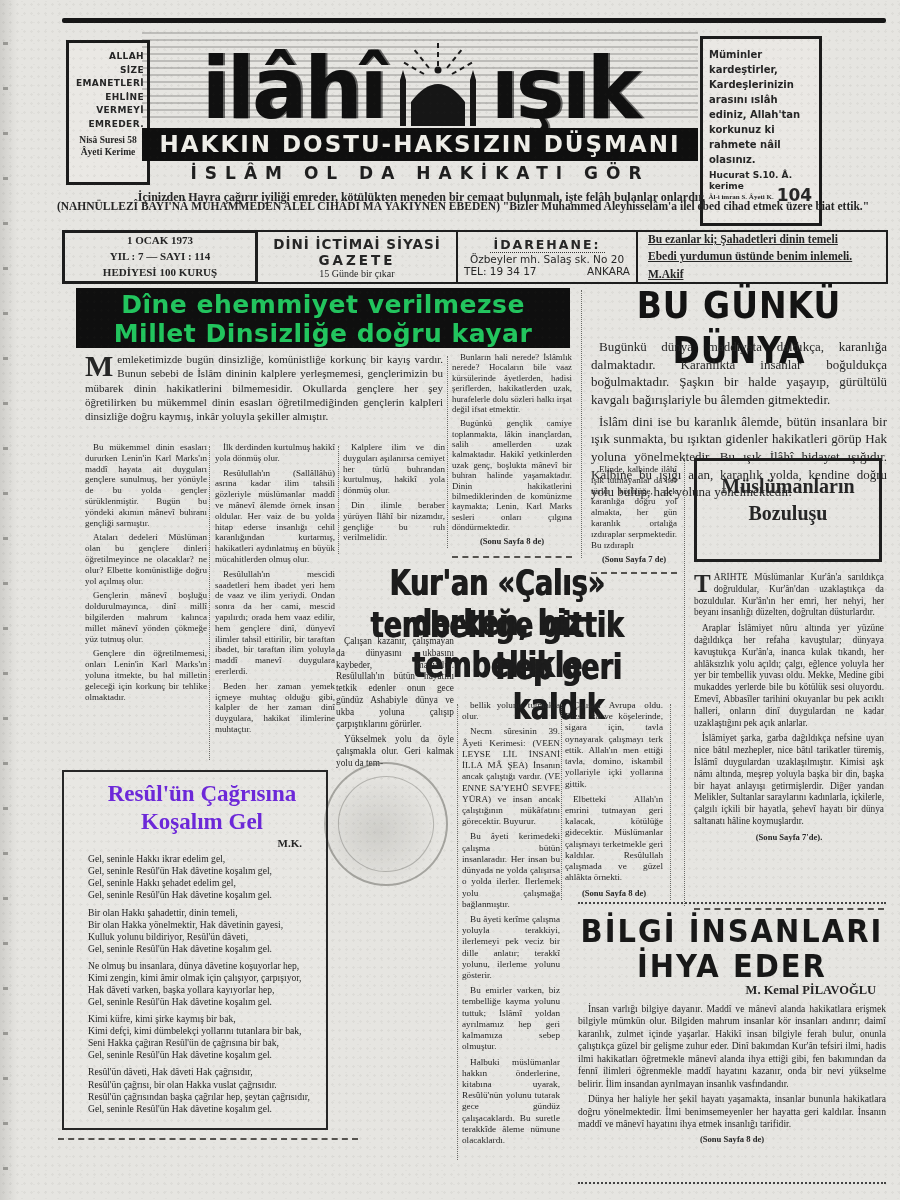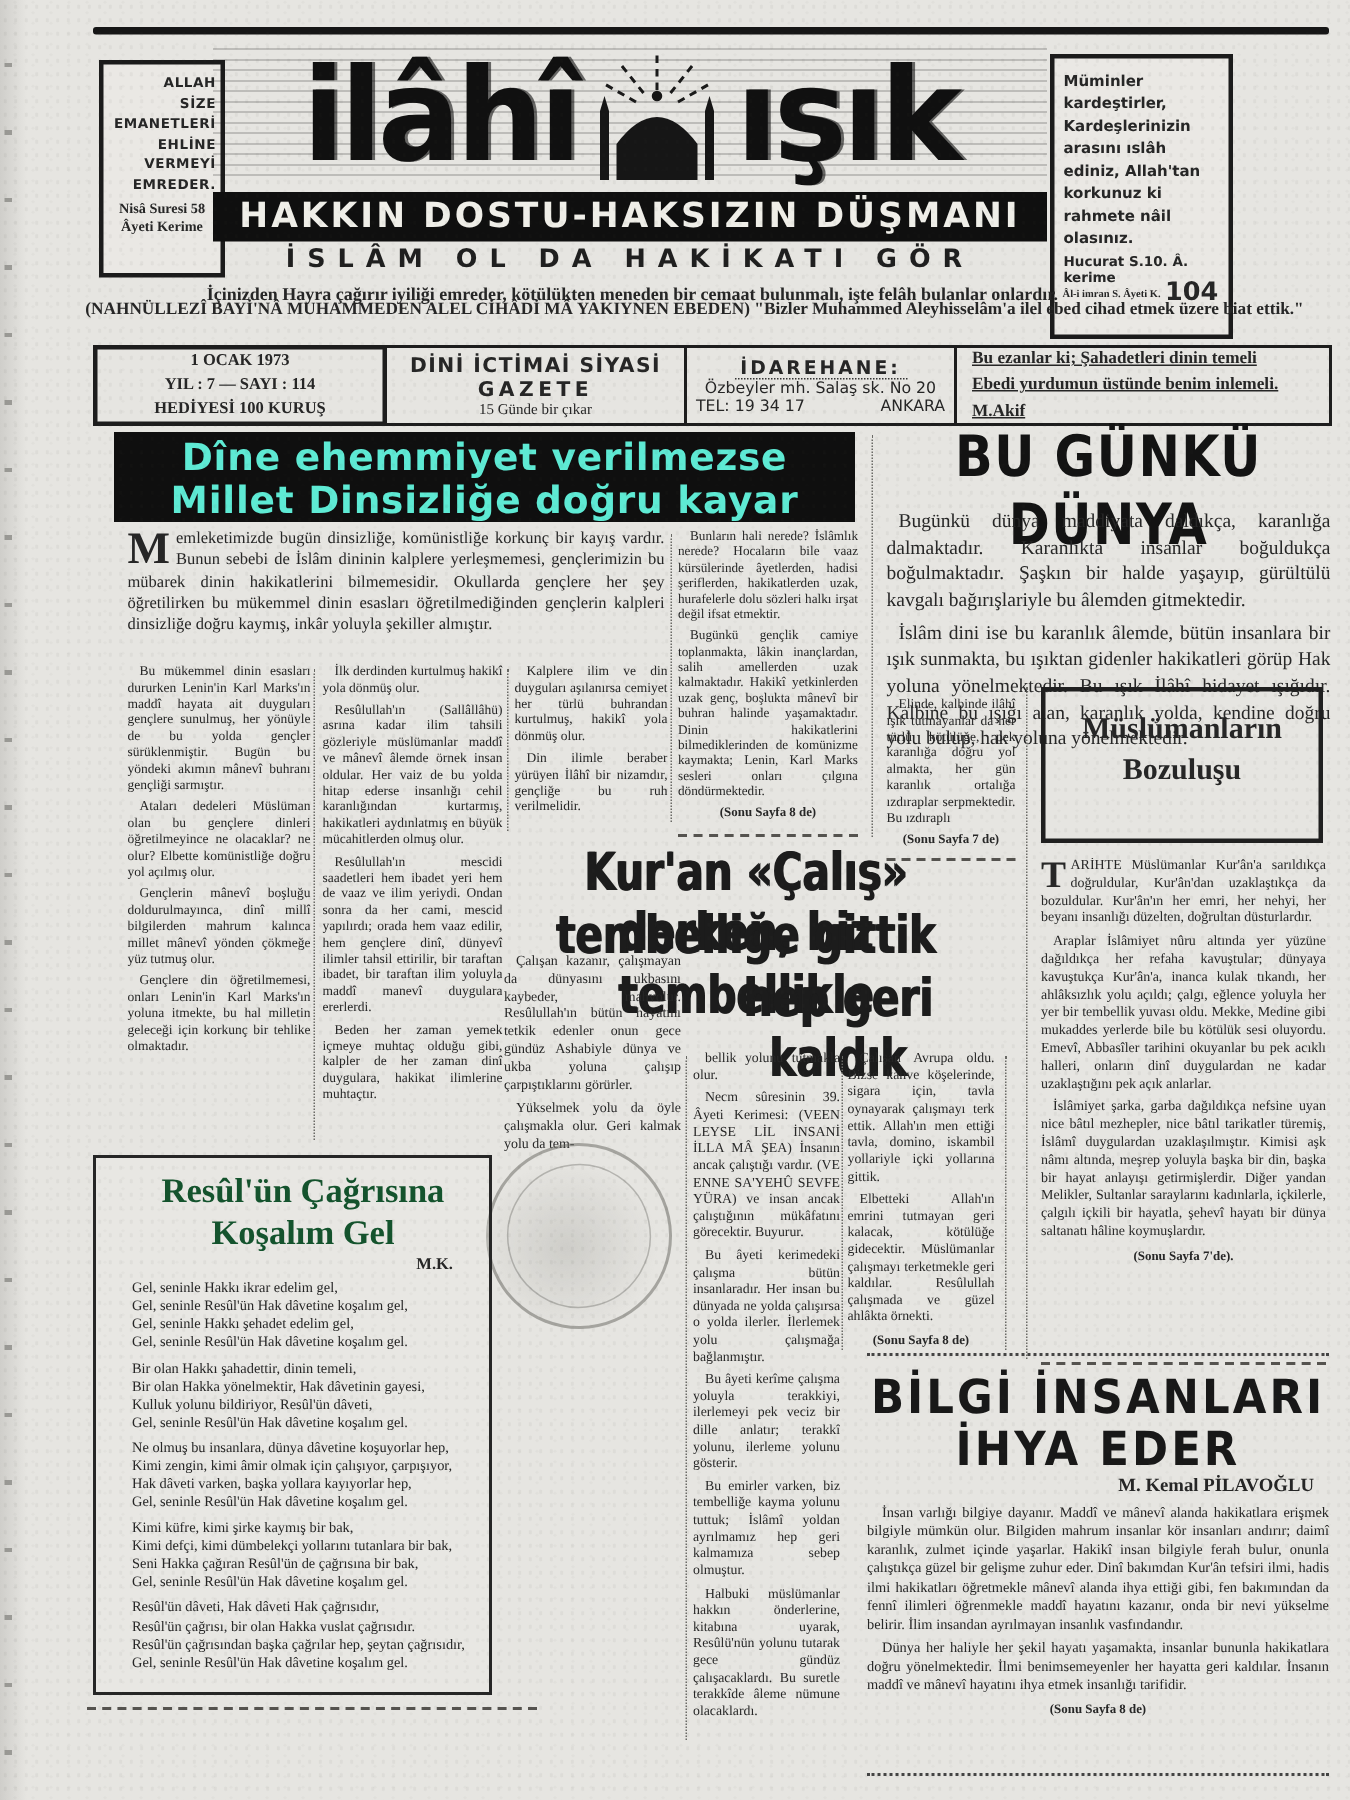--- a/index.html
+++ b/index.html
@@ -20,21 +20,21 @@
   .mh-box{border:3px solid #1b1b1b;text-align:center;background:rgba(240,239,235,.35);}
   .mh-left{left:66px;top:40px;width:72px;height:128px;padding:7px 3px 4px;}
   .mh-left .big{font:bold 9px "DejaVu Sans",sans-serif;line-height:1.5;letter-spacing:.4px;white-space:pre-line;text-align:right;}
   .mh-left .src{font:bold 9.5px "Liberation Serif",serif;margin-top:4px;line-height:1.25;}
   .mh-right{left:700px;top:36px;width:104px;height:172px;padding:8px 6px 4px;text-align:left;}
   .mh-right .txt{font:bold 10px "DejaVu Sans",sans-serif;line-height:1.5;}
   .mh-right .src{font:bold 9px "DejaVu Sans",sans-serif;margin-top:3px;line-height:1.2;}
   .mh-center{left:142px;top:28px;width:556px;height:100px;}
   .mh-center::before{content:"";position:absolute;inset:4px 0 6px 0;
      background:repeating-linear-gradient(to bottom,rgba(25,25,25,.20) 0 1.5px,transparent 1.5px 7px);}
-  .title-row{position:absolute;inset:0;display:flex;align-items:center;justify-content:center;gap:14px;}
+  .title-row{position:absolute;inset:0;display:flex;align-items:flex-end;justify-content:center;gap:14px;}
   .title-word{font:900 82px "DejaVu Sans",sans-serif;letter-spacing:-3px;color:#101010;
      transform:scaleY(1.05);line-height:.95;text-shadow:2px 0 0 rgba(16,16,16,.6);}
   .mosque{margin-bottom:2px;}
   .mh-banner{left:142px;top:128px;width:556px;height:33px;background:#0f0f0f;color:#efeee8;
      font:bold 23px/33px "DejaVu Sans",sans-serif;letter-spacing:2px;text-align:center;}
   .mh-sub{left:142px;top:163px;width:556px;font:900 17px "DejaVu Sans",sans-serif;
      letter-spacing:8px;text-align:center;color:#1f1f1f;}
   .verse1{left:52px;top:185px;width:846px;font:bold 12px "Liberation Serif",serif;text-align:center;white-space:nowrap;}
   .verse1 .tiny{font-size:7px;vertical-align:2px;letter-spacing:0;}
   .verse1 .vnum{font:900 17px "DejaVu Sans",sans-serif;}
@@ -49,21 +49,21 @@
   .c2 .t1{font:bold 13.5px "DejaVu Sans",sans-serif;letter-spacing:1px;}
   .c2 .t2{font:bold 13.5px "DejaVu Sans",sans-serif;letter-spacing:3px;}
   .c2 .t3{font:10px "Liberation Serif",serif;}
   .c3{width:182px;font:10.5px "DejaVu Sans",sans-serif;}
   .c3 .lbl{font:bold 12.5px "DejaVu Sans",sans-serif;letter-spacing:2px;border-bottom:1px dotted #333;
            align-self:center;padding:0 4px;}
   .c3 .row{display:flex;justify-content:space-between;padding:0 6px;}
   .c4{flex:1;font:bold 11.5px "Liberation Serif",serif;line-height:1.5;text-align:left;padding-left:10px;text-decoration:underline;}
 
   
-  .main-hl{left:76px;top:288px;width:494px;height:60px;background:#0f0f0f;color:#5eead4;
+  .main-hl{left:76px;top:288px;width:494px;height:60px;background:#0f0f0f;color:#22c55e;
      text-align:center;font:bold 25px/29px "DejaVu Sans",sans-serif;letter-spacing:.5px;padding-top:2px;box-sizing:border-box;}
   .dunya-title{left:592px;top:282px;width:294px;text-align:center;color:#131313;
      font:900 33px "DejaVu Sans",sans-serif;letter-spacing:1px;transform:scaleY(1.15);transform-origin:top;}
   .calis-l{font:900 27px "DejaVu Sans",sans-serif;color:#1c1c1c;text-align:center;
      transform:scaleY(1.3);transform-origin:top;letter-spacing:0;text-shadow:1px 0 0 #1c1c1c;}
   .bilgi-title{text-align:center;font:900 29px "DejaVu Sans",sans-serif;letter-spacing:2px;
      color:#181818;line-height:1.12;transform:scaleY(1.08);transform-origin:top;}
 
   
   .col{position:absolute;text-align:justify;color:#272727;overflow:hidden;}
@@ -87,21 +87,21 @@
   .dunya-sub{left:591px;top:464px;width:86px;height:104px;}
 
   
   .boz-titlebox{left:694px;top:458px;width:188px;height:104px;border:3px solid #1f1f1f;
      box-sizing:border-box;text-align:center;font:bold 20px/1.35 "Liberation Serif",serif;padding-top:12px;}
   .boz-body{left:694px;top:572px;width:190px;height:332px;}
 
   
   .poem-box{left:62px;top:770px;width:266px;height:360px;border:2.5px solid #262626;
      box-sizing:border-box;padding:8px 10px 6px 24px;background:rgba(240,239,235,.25);}
-  .poem-title{text-align:center;font:bold 23px/1.2 "Liberation Serif",serif;color:#14532d;}
+  .poem-title{text-align:center;font:bold 23px/1.2 "Liberation Serif",serif;color:#6d28d9;}
   .poem-by{text-align:right;font:bold 11px "Liberation Serif",serif;padding-right:14px;margin:2px 0 4px;}
   .stanza{white-space:pre-line;font-size:9.6px;line-height:1.26;margin:0 0 5px;text-indent:0 !important;}
 
   
   .bilgi-box{left:578px;top:902px;width:308px;height:282px;border-top:2px dotted #444;
      border-bottom:2px dotted #444;box-sizing:border-box;padding-top:10px;}
   .bilgi-by{text-align:right;font:bold 12.5px "Liberation Serif",serif;margin:4px 10px 5px 0;}
   .bilgi-text{font-size:9.6px;line-height:1.3;text-align:justify;}
   .bilgi-text p{margin:0 0 3px;text-indent:10px;}
 

